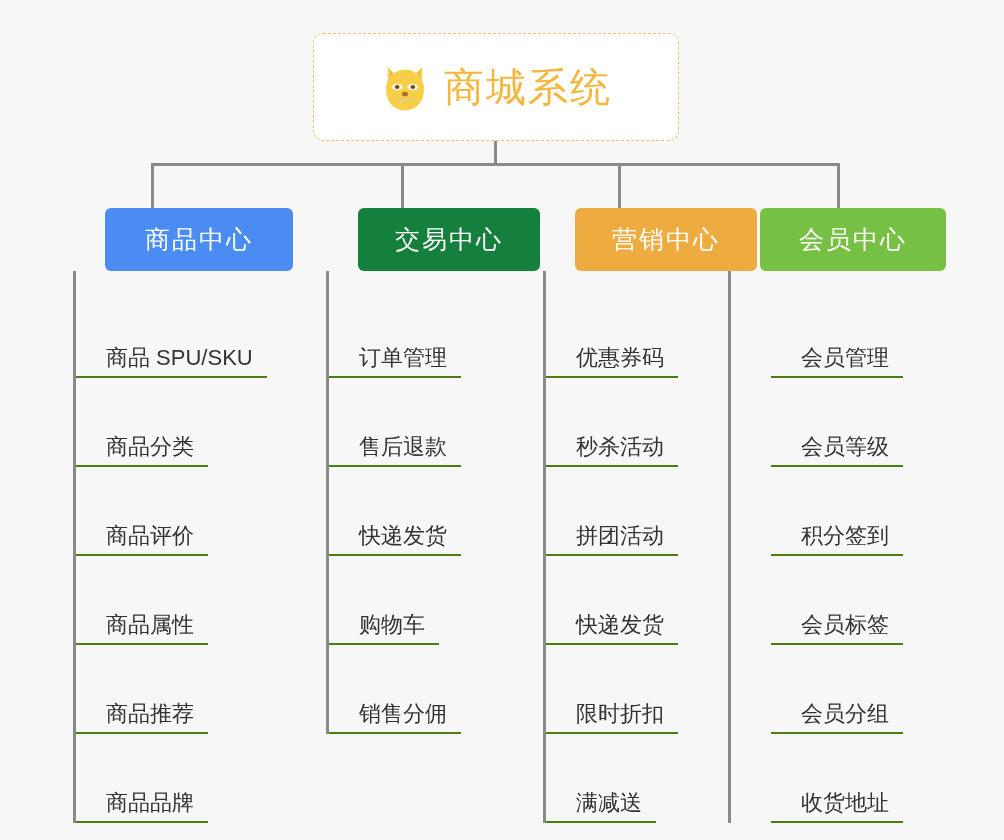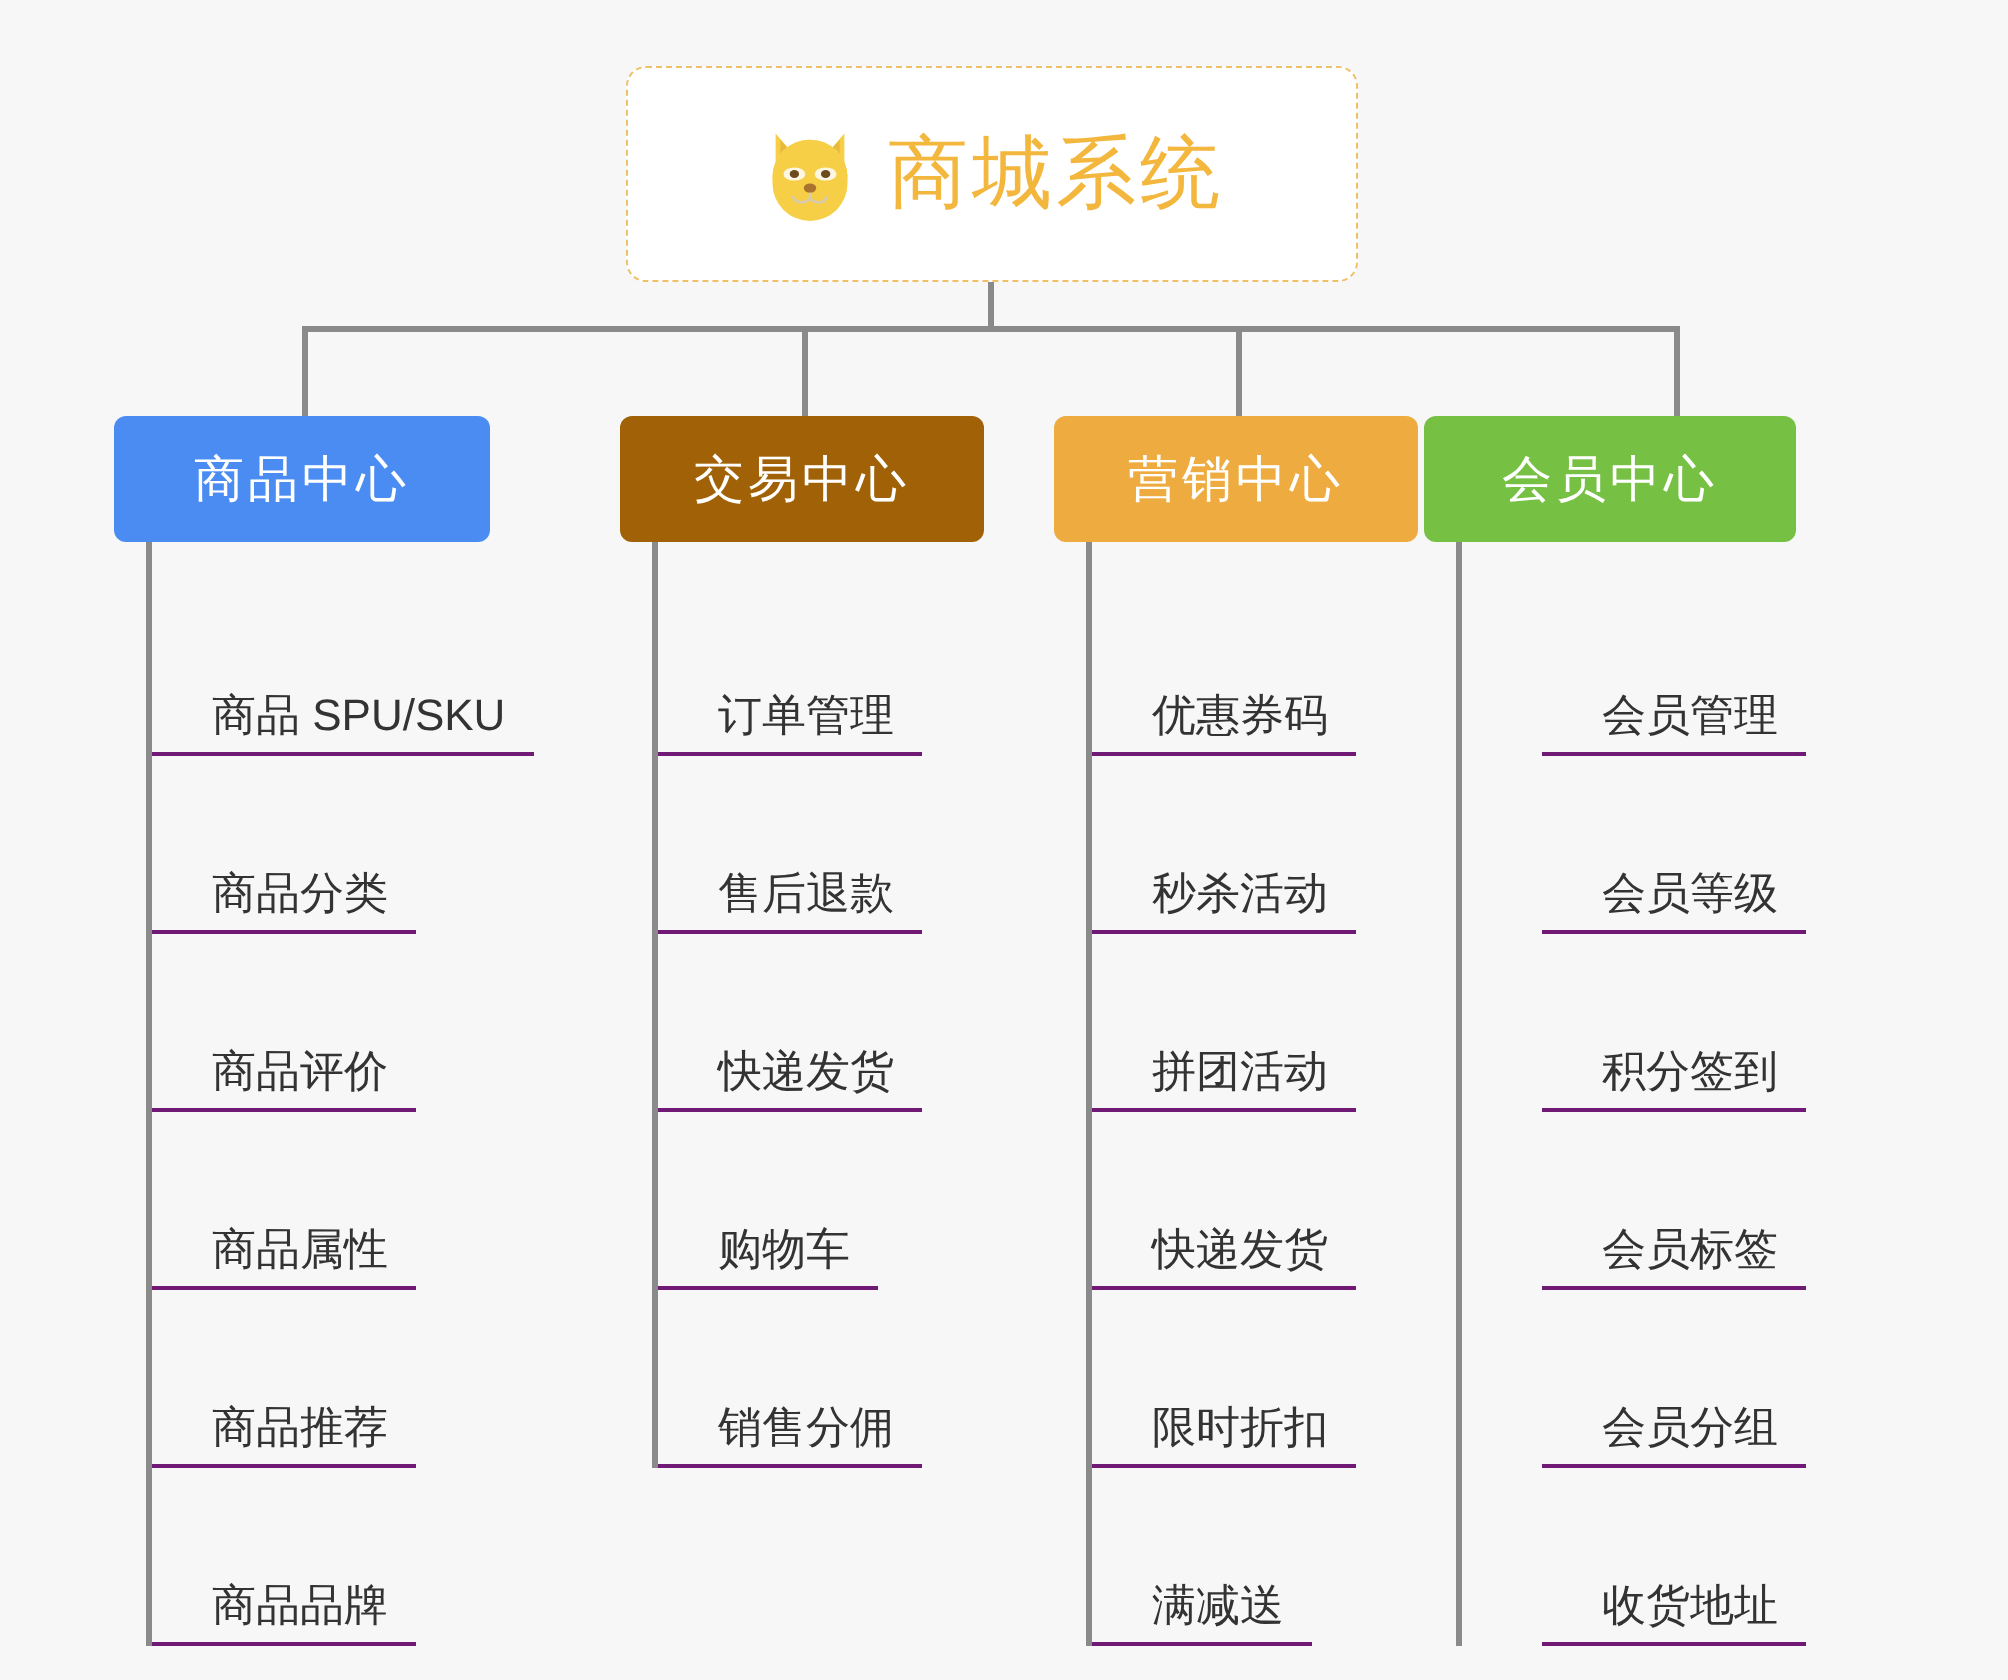--- a/index.html
+++ b/index.html
@@ -69,20 +69,21 @@
     box-sizing: border-box;
     height: 63px;
     border-radius: 6px;
     display: flex;
     align-items: center;
     justify-content: center;
     color: #ffffff;
     font-size: 25px;
     letter-spacing: 2px;
     white-space: nowrap;
+    margin-left: 48px;
   }
 
   
   .items {
     position: relative;
     margin-top: 0;
     padding-top: 18px;
     border-left: 3px solid #8a8a8a;
     box-sizing: border-box;
   }
@@ -92,21 +93,21 @@
     display: flex;
     align-items: flex-end;
     box-sizing: border-box;
   }
   .item-label {
     display: inline-block;
     font-size: 22px;
     color: #333333;
     line-height: 1.2;
     padding: 0 14px 5px 30px;
-    border-bottom: 2px solid #701a75;
+    border-bottom: 2px solid #4d7c0f;
     white-space: nowrap;
   }
 </style>
 </head>
 <body>
 
 <div id="canvas">
 
   <div class="root-node">
     <svg class="root-icon" viewBox="0 0 64 64" aria-hidden="true">
@@ -158,21 +159,21 @@
       <div class="item">
           <span class="item-label">商品推荐</span>
         </div>
       <div class="item">
           <span class="item-label">商品品牌</span>
         </div>
     </div>
   </div>
 
   <div class="column" style="left:310px; width:200px;">
-    <div class="cat-box" style="width:182px; background:#a16207;">
+    <div class="cat-box" style="width:182px; background:#15803d;">
       <span>交易中心</span>
     </div>
     <div class="items" style="margin-left:16px;">
       <div class="item">
           <span class="item-label">订单管理</span>
         </div>
       <div class="item">
           <span class="item-label">售后退款</span>
         </div>
       <div class="item">

